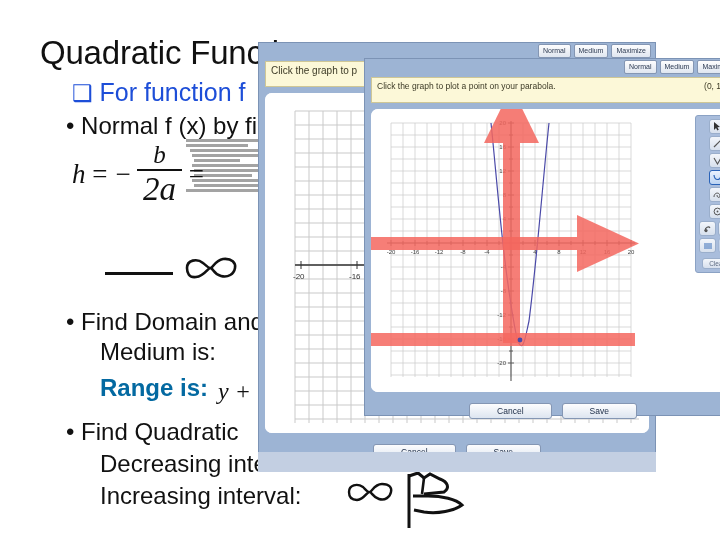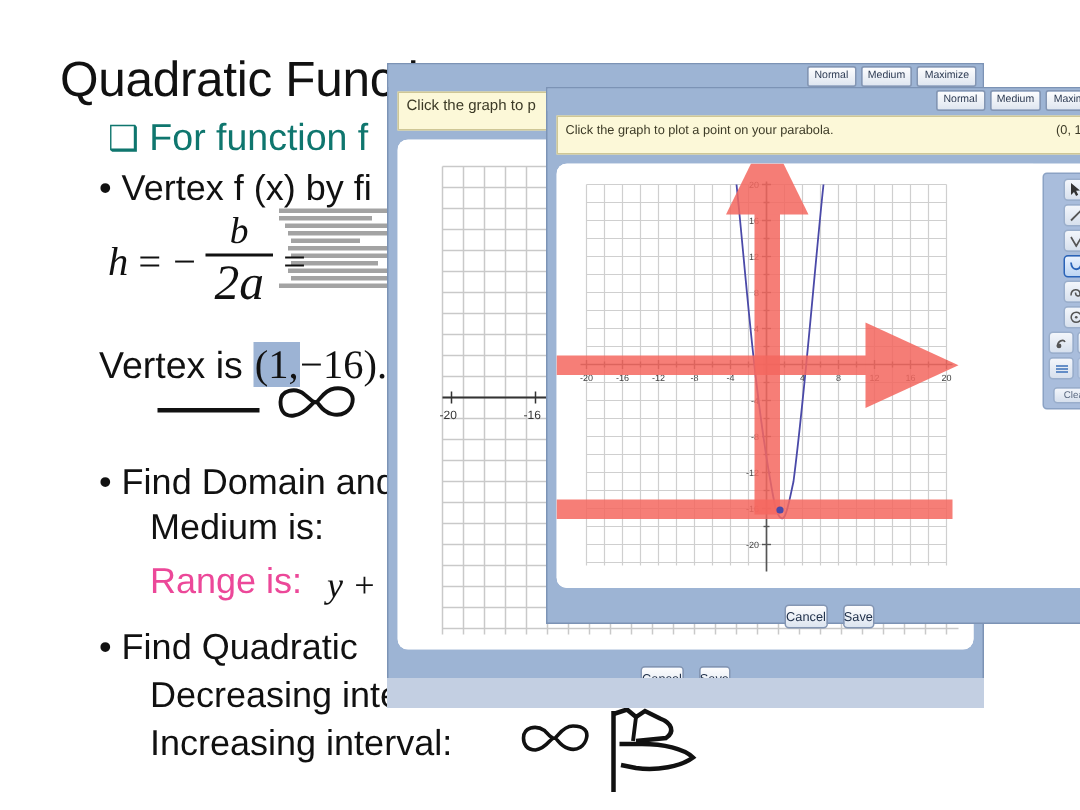--- a/index.html
+++ b/index.html
@@ -9,21 +9,21 @@
   }
   #stage{position:absolute;inset:0;width:720px;height:540px;overflow:hidden;background:#fff;}
 
   
   .slide{position:absolute;left:0;top:0;width:720px;height:540px;background:#fff;}
   .slide-title{
     position:absolute;left:40px;top:34px;font-size:33px;color:#111;
     letter-spacing:-.2px;white-space:nowrap;
   }
   .bullet-q{
-    position:absolute;left:72px;top:78px;font-size:25px;color:#0f766e;white-space:nowrap;text-align:right;
+    position:absolute;left:72px;top:78px;font-size:25px;color:#1d4ed8;white-space:nowrap;text-align:right;
   }
   .bullet-q .box{font-size:23px;}
   .bullet-graph{
     position:absolute;left:66px;top:112px;font-size:24px;color:#111;white-space:nowrap;
   }
   .bullet-graph .dot{font-size:24px;}
 
   
   .formula{
     position:absolute;left:72px;top:142px;font-family:"Liberation Serif", serif;
@@ -41,21 +41,21 @@
   .vertex-line .math{font-family:"Liberation Serif", serif;font-size:27px;}
   .hl{background:#9cb3d4;padding:0 1px;}
 
   .dash-rule{position:absolute;left:105px;top:272px;width:68px;height:3px;background:#111;}
   .inf1{position:absolute;left:183px;top:253px;}
   .inf2{position:absolute;left:345px;top:478px;}
   .inf3{position:absolute;left:400px;top:470px;}
 
   .b-domain{position:absolute;left:66px;top:308px;font-size:24px;color:#111;white-space:nowrap;}
   .b-domain-is{position:absolute;left:100px;top:338px;font-size:24px;color:#111;white-space:nowrap;}
-  .b-range-is{position:absolute;left:100px;top:374px;font-size:24px;color:#ec4899;white-space:nowrap;}
+  .b-range-is{position:absolute;left:100px;top:374px;font-size:24px;color:#0369a1;white-space:nowrap;font-weight:bold;}
   .range-math{position:absolute;left:218px;top:378px;font-family:"Liberation Serif", serif;
     font-style:italic;font-size:24px;color:#111;}
   .b-find-dec{position:absolute;left:66px;top:418px;font-size:24px;color:#111;white-space:nowrap;}
   .b-dec-int{position:absolute;left:100px;top:450px;font-size:24px;color:#111;white-space:nowrap;}
   .b-inc-int{position:absolute;left:100px;top:482px;font-size:24px;color:#111;white-space:nowrap;}
 
   
   .micro-block{position:absolute;left:182px;top:137px;width:95px;height:74px;
     overflow:hidden;opacity:.85;}
   .micro-block .ml{height:3px;background:#3a3a3a;margin:2px 0 2px 4px;opacity:.55;}
@@ -78,21 +78,21 @@
     padding:3px 6px 0 5px;box-sizing:border-box;
   }
   .dlg-instr .txt{font-size:8.5px;color:#3c3a26;white-space:nowrap;}
   .dlg-instr .coord{font-size:8.5px;color:#3c3a26;white-space:nowrap;}
   .dlg-body{
     margin:6px;background:#ffffff;border-radius:7px;position:relative;box-sizing:border-box;
     overflow:hidden;
   }
   .dlg-foot{height:26px;display:flex;align-items:center;justify-content:center;gap:10px;}
   .btn{
-    font-size:8.5px;padding:2px 0;border:1px solid #8496b3;border-radius:3px;
+    font-size:8.5px;padding:2px 27px;border:1px solid #8496b3;border-radius:3px;
     background:linear-gradient(#fdfdfe,#dde5f0);color:#20304a;
     font-family:"Liberation Sans", sans-serif;
   }
 
   
   #dlg-back{left:258px;top:42px;width:398px;height:428px;}
   #dlg-back .dlg-body{height:340px;}
   #dlg-back-shadow{position:absolute;left:258px;top:452px;width:398px;height:20px;
     background:#c3cfe2;}
 
@@ -129,21 +129,21 @@
 
     <div class="slide-title">Quadratic Functions</div>
 
     <div class="bullet-q">
       <span class="box">❑</span>
       <span>For function f</span>
     </div>
 
     <div class="bullet-graph">
       <span class="dot">•</span>
-      <span>Vertex f (x) by fi</span>
+      <span>Normal f (x) by fi</span>
     </div>
 
     <div class="micro-block">
       <div class="ml" style="width:84px"></div>
         <div class="ml" style="width:62px"></div>
       <div class="ml" style="width:78px;margin-left:8px"></div>
       <div class="ml" style="width:80px;margin-left:10px"></div>
         <div class="ml" style="width:46px;margin-left:12px"></div>
       <div class="ml" style="width:82px;margin-left:10px"></div>
         <div class="ml" style="width:70px;margin-left:12px"></div>
@@ -158,24 +158,20 @@
       <span>=</span>
       <span>−</span>
       <span class="frac">
         <span class="num">b</span>
         <span class="bar"></span>
         <span class="den">2a</span>
       </span>
       <span>=</span>
     </div>
 
-    <div class="vertex-line">
-      <span>Vertex is</span>
-      <span class="math"><span class="hl">(1,</span><span>−16).</span></span>
-    </div>
 
     <div class="dash-rule"></div>
 
     <svg class="ink inf1" width="56" height="30" viewBox="0 0 56 30">
       <path d="M4 15 C4 7, 14 5, 20 10 C24 13, 26 16, 28 15 C30 14, 33 7, 40 6 C49 5, 53 10, 52 15 C51 21, 45 25, 38 23 C31 21, 30 16, 28 15 C25 14, 22 23, 13 24 C6 25, 4 20, 4 15 Z" fill="none" stroke="#111" stroke-width="2.6"></path>
     </svg>
 
     <div class="b-domain">
       <span class="dot">•</span>
       <span>Find Domain and</span>

